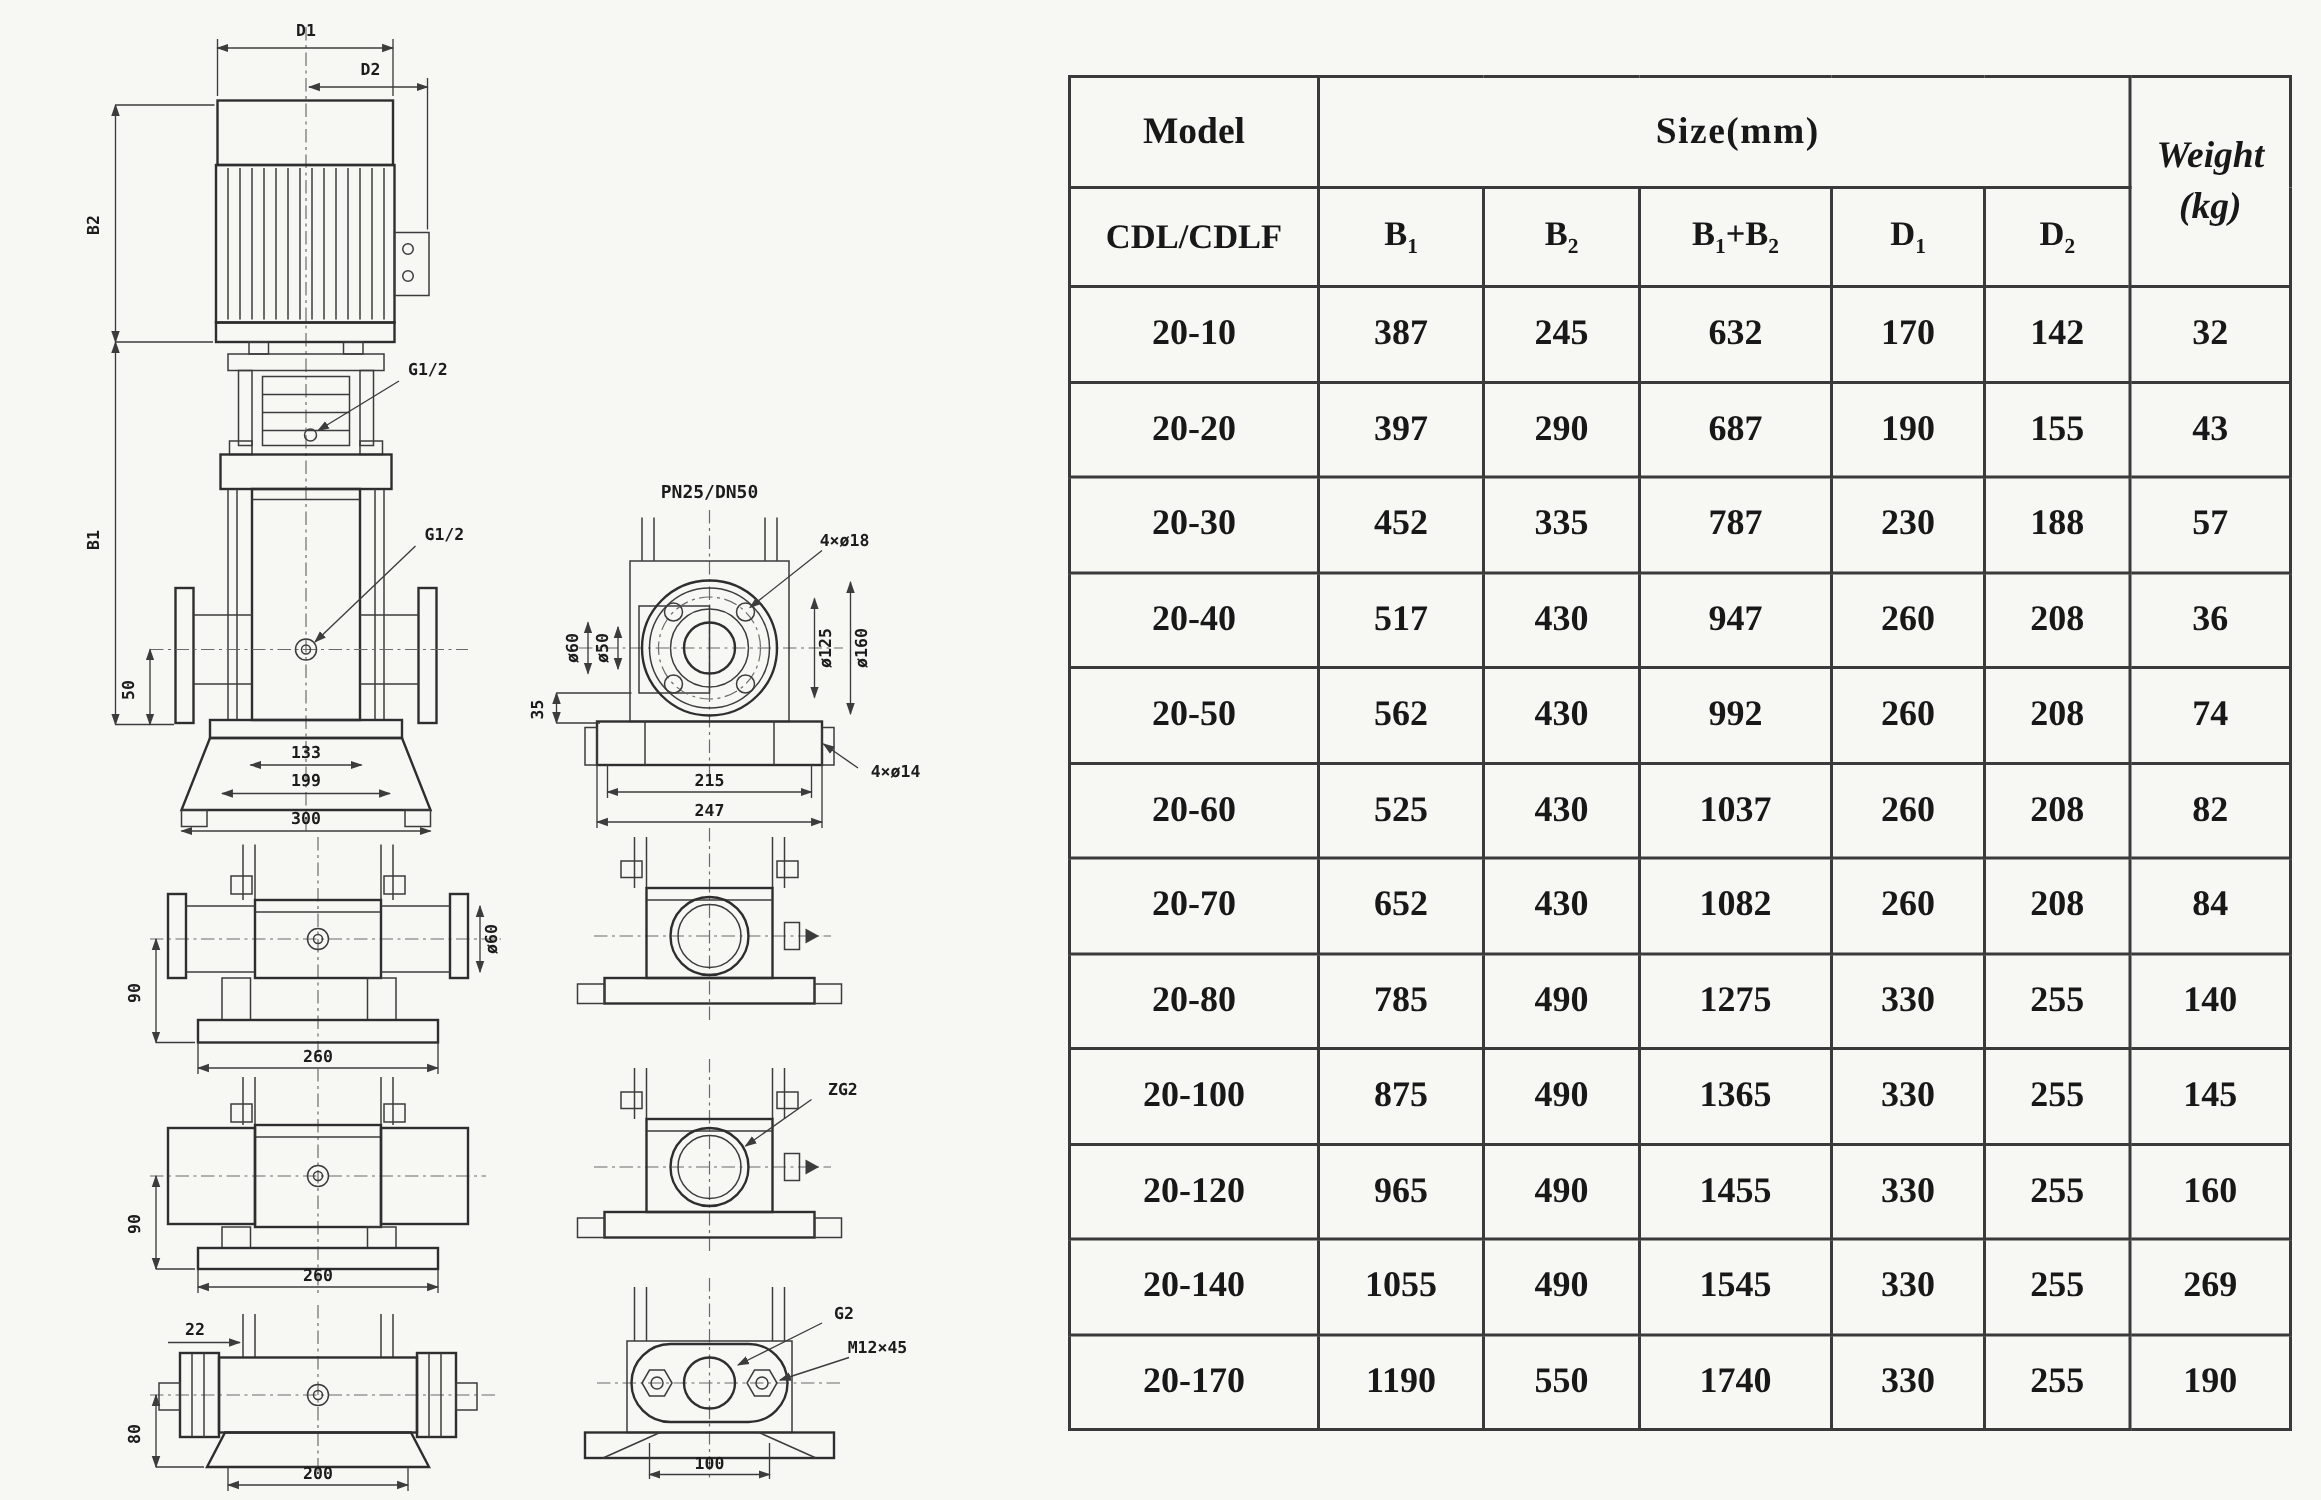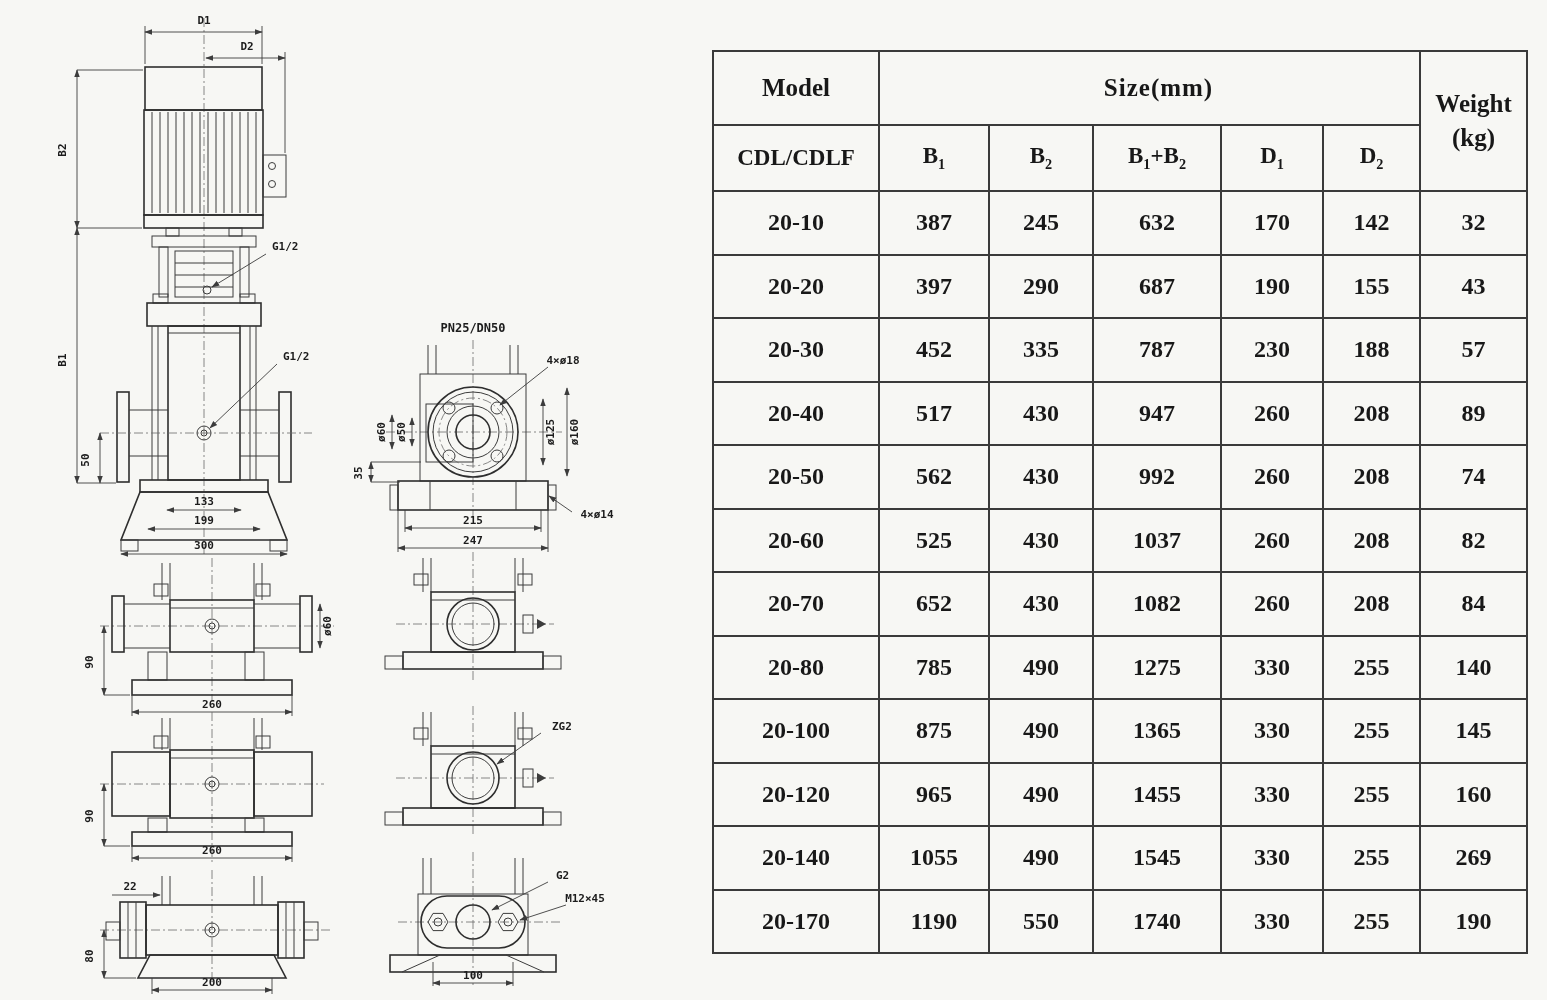--- a/index.html
+++ b/index.html
@@ -25,21 +25,21 @@
   th,td{
     border:2px solid #3a3a3a;
     text-align:center;vertical-align:middle;
     font-family:"Liberation Serif",serif;
     font-weight:bold;color:#181818;
     padding:0;
   }
   thead tr.r1 th{height:72px;font-size:25px;}
   thead th.size-group{font-size:27px;letter-spacing:1px;padding-left:18px;}
   thead tr.r2 th{height:64px;font-size:23px;}
-  thead th.weight-head{font-size:24px;line-height:1.35;}
+  thead th.weight-head{font-size:24px;line-height:1.35;font-style:italic;}
   tbody td{height:61.5px;font-size:24px;}
   sub{font-size:0.62em;}
 </style>
 </head>
 <body>
 
 <div id="drawing-area">
 <svg width="695" height="1000" viewBox="0 0 695 1000" xmlns="http://www.w3.org/2000/svg">
   <defs>
     <marker id="ae" viewBox="0 0 10 10" refX="9" refY="5" markerWidth="9" markerHeight="9" orient="auto-start-reverse">
@@ -469,21 +469,21 @@
           <td>188</td>
           <td>57</td>
         </tr>
         <tr>
           <td>20-40</td>
           <td>517</td>
           <td>430</td>
           <td>947</td>
           <td>260</td>
           <td>208</td>
-          <td>89</td>
+          <td>36</td>
         </tr>
         <tr>
           <td>20-50</td>
           <td>562</td>
           <td>430</td>
           <td>992</td>
           <td>260</td>
           <td>208</td>
           <td>74</td>
         </tr>

